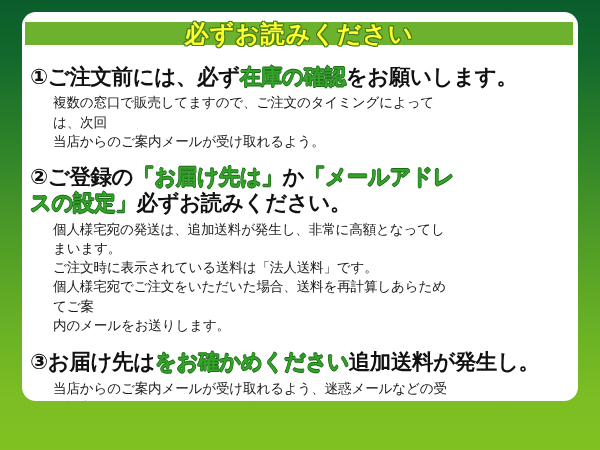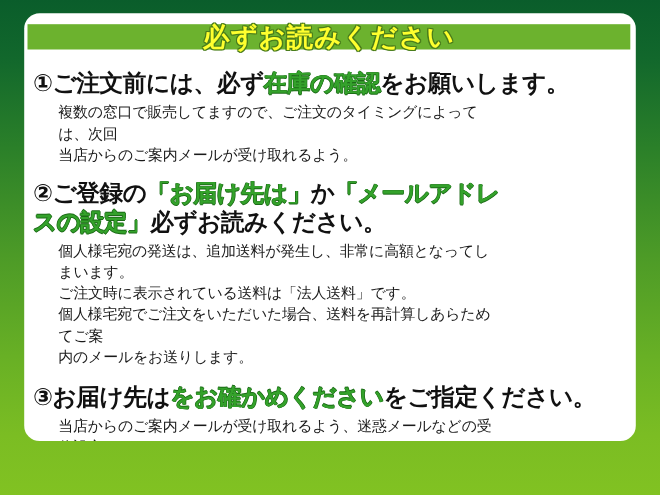--- a/index.html
+++ b/index.html
@@ -159,21 +159,21 @@
 
       <div class="item" id="item-2">
         <div class="item-heading wrap"><span class="marker">②</span><span>ご登録の</span><span class="hl">「お届け先は」</span><span>か</span><span class="hl">「メールアドレスの設定」</span><span>必ずお読みください。</span></div>
         <div class="item-body">個人様宅宛の発送は、追加送料が発生し、非常に高額となってしまいます。
 ご注文時に表示されている送料は「法人送料」です。
 個人様宅宛でご注文をいただいた場合、送料を再計算しあらためてご案
 内のメールをお送りします。</div>
       </div>
 
       <div class="item" id="item-3">
-        <div class="item-heading"><span class="marker">③</span><span>お届け先は</span><span class="hl">をお確かめください</span><span>をご指定ください。</span></div>
+        <div class="item-heading"><span class="marker">③</span><span>お届け先は</span><span class="hl">をお確かめください</span><span>追加送料が発生し。</span></div>
         <div class="item-body">当店からのご案内メールが受け取れるよう、迷惑メールなどの受信設定
 送料を再計算しあらためてご案。</div>
       </div>
 
     </div>
   </div>
 
   <div id="footer">
     <span id="logo-text">PARTSPARK</span>
   </div>

